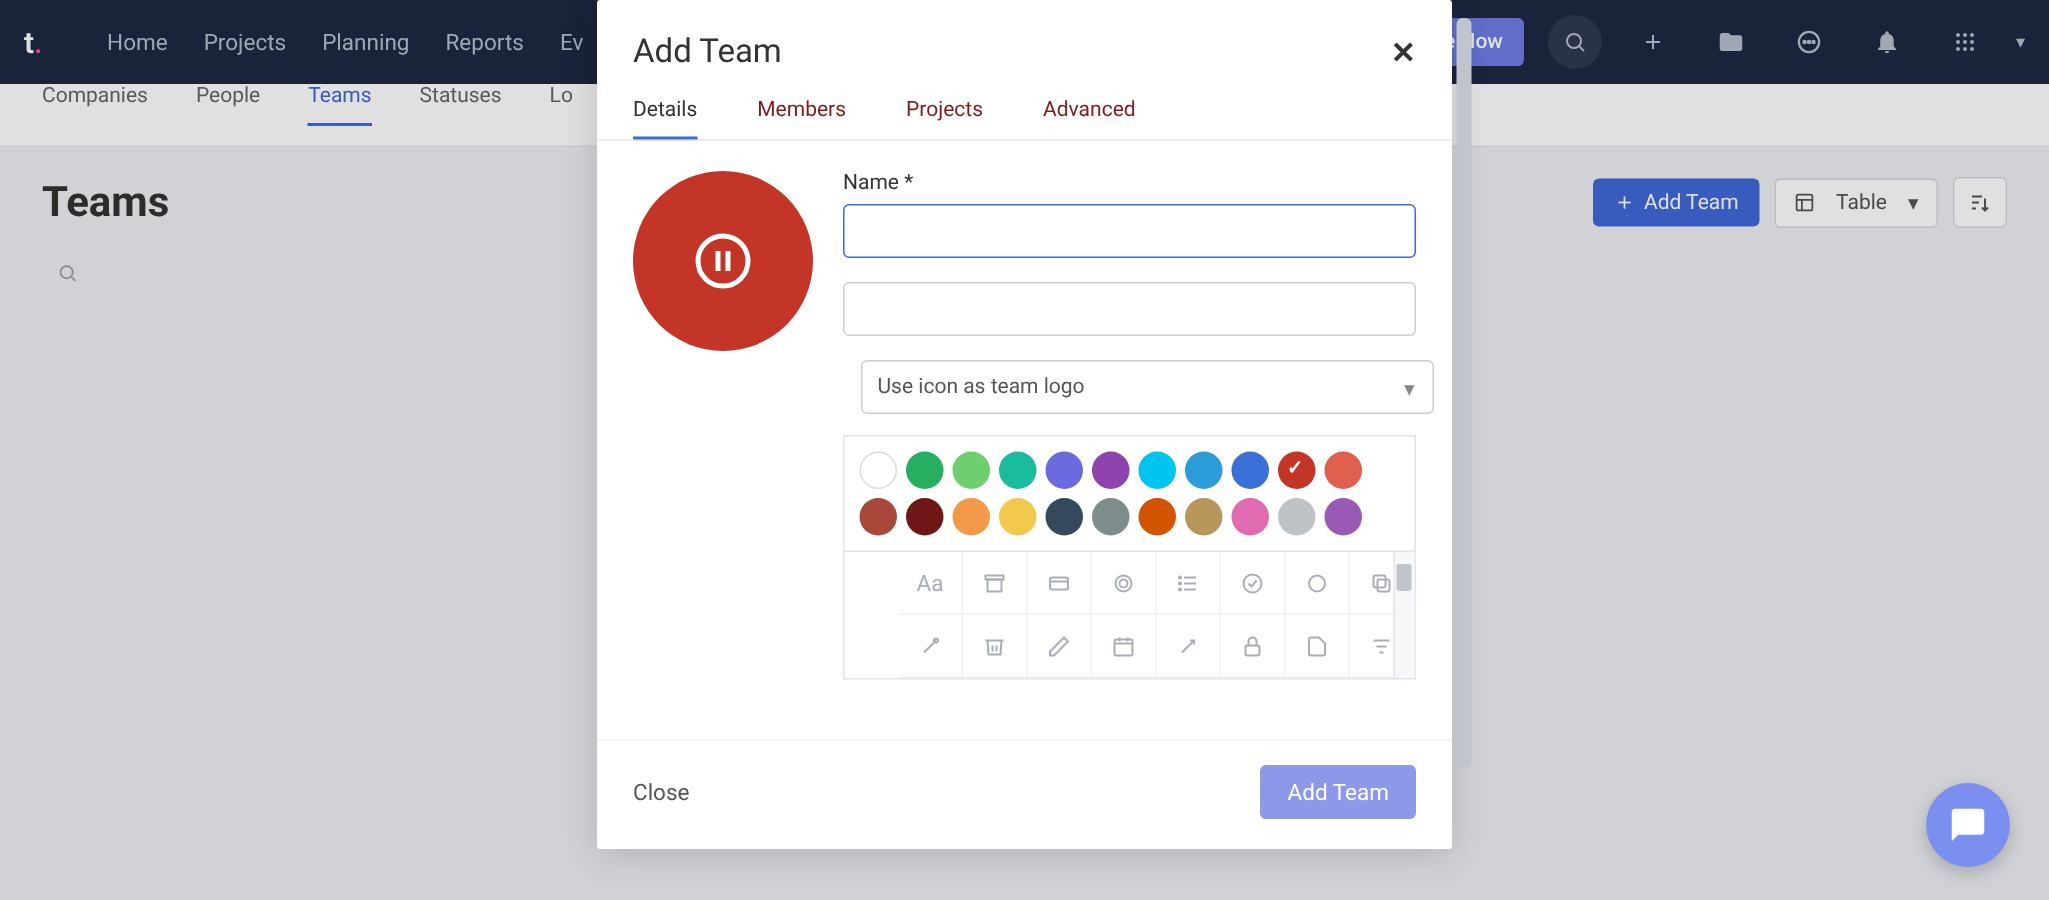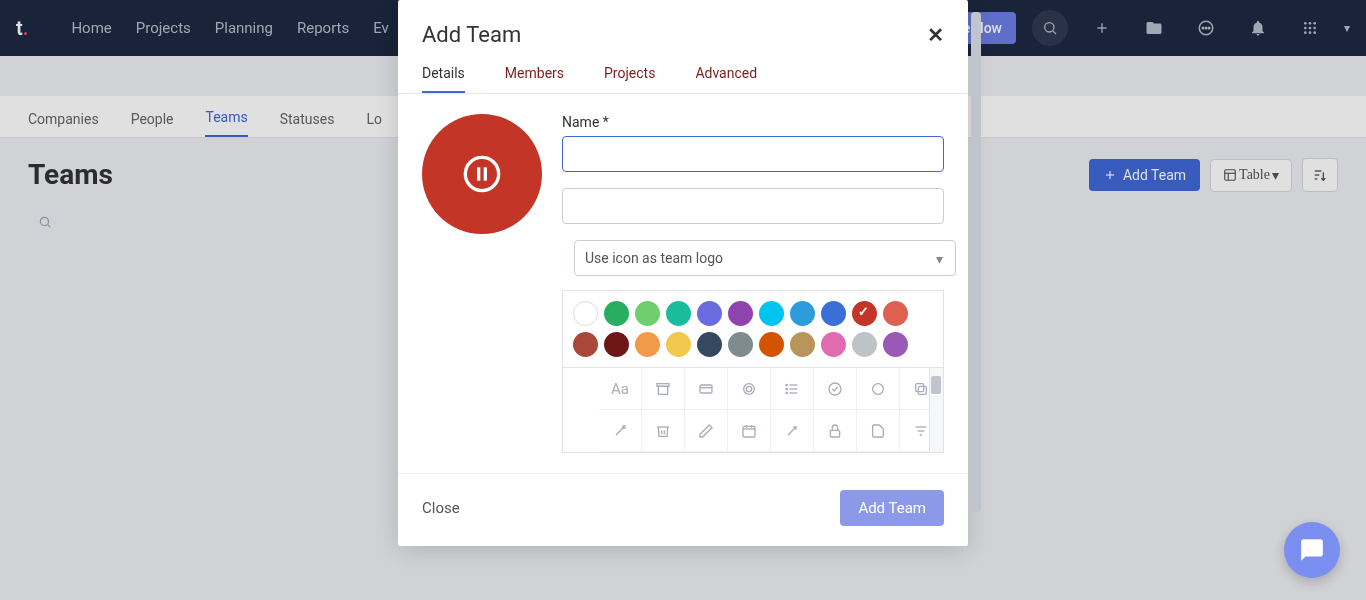--- a/index.html
+++ b/index.html
@@ -12,35 +12,35 @@
 .topnav { display: flex; gap: 24px; margin-left: 19px; }
 .topnav-item { font-size: 15px; cursor: pointer; }
 .topbar-right { margin-left: auto; display: flex; align-items: center; gap: 16px; }
 .upgrade-btn { background: #6b7ee5; color: #fff; padding: 8px 14px; border-radius: 4px; font-size: 14px; font-weight: 500; }
 .green-btn { background: #3fbb7d; width: 180px; height: 36px; border-radius: 4px; }
 .icon-btn { width: 36px; height: 36px; border-radius: 50%; display: flex; align-items: center; justify-content: center; color: #b8bfcc; cursor: pointer; }
 .icon-btn.search-bg { background: #2f3a52; }
 .chevron-down { color: #b8bfcc; font-size: 12px; }
 
 
-.subnav { background: #fff; height: 42px; display: flex; align-items: flex-end; padding: 0 28px; gap: 32px; border-bottom: 1px solid #e5e8ee; margin-top: 40px; }
+.subnav { background: #fff; height: 42px; display: flex; align-items: flex-start; padding: 0 28px; gap: 32px; border-bottom: 1px solid #e5e8ee; }
 .subnav-item { font-size: 14px; color: #666; padding-bottom: 10px; }
 .subnav-item.active { color: #4069d8; border-bottom: 2px solid #4069d8; }
 
 
 .main { padding: 20px 28px; position: relative; }
 .page-title { font-size: 28px; color: #333; margin-bottom: 16px; }
 .search-wrap { margin-top: 10px; }
 .search-input { width: 215px; padding: 7px 10px 7px 32px; border: 1px solid #d5d9e0; border-radius: 4px; background: #f6f7f9; font-size: 14px; color: #888; }
 .search-wrap { position: relative; }
 .search-wrap .sicon { position: absolute; left: 10px; top: 8px; color: #9aa0aa; }
 
 .right-actions { position: absolute; top: 20px; right: 28px; display: flex; gap: 10px; align-items: center; }
 .add-team-btn { background: #4069d8; color: #fff; padding: 8px 14px; border-radius: 4px; font-size: 14px; display: flex; align-items: center; gap: 6px; cursor: pointer; }
-.view-btn { background: #fff; border: 1px solid #d5d9e0; color: #555; padding: 7px 12px; border-radius: 4px; font-size: 14px; display: flex; align-items: center; gap: 2px; cursor: pointer; font-family: Liberation Serif, serif; }
+.view-btn { background: #fff; border: 1px solid #d5d9e0; color: #555; padding: 7px 12px; border-radius: 4px; font-size: 14px; display: flex; align-items: center; gap: 14px; cursor: pointer; }
 .sort-btn { background: #fff; border: 1px solid #d5d9e0; color: #555; width: 36px; height: 34px; border-radius: 4px; display: flex; align-items: center; justify-content: center; cursor: pointer; }
 
 
 .overlay { position: absolute; inset: 0; background: rgba(0,0,0,0.12); }
 .modal { position: absolute; top: 0; left: 50%; transform: translateX(-50%); width: 570px; background: #fff; border-radius: 2px; box-shadow: 0 4px 24px rgba(0,0,0,0.15); display: flex; flex-direction: column; max-height: 600px; }
 .modal-header { padding: 22px 24px 18px; display: flex; align-items: center; justify-content: space-between; }
 .modal-title { font-size: 22px; color: #333; font-weight: 400; }
 .modal-close { font-size: 20px; color: #333; cursor: pointer; font-weight: bold; }
 .modal-tabs { display: flex; gap: 40px; padding: 0 24px; border-bottom: 1px solid #e5e8ee; }
 .modal-tab { font-size: 14px; color: #7f1d1d; padding-bottom: 10px; cursor: pointer; }
@@ -56,21 +56,21 @@
 .form-select::after { content: "▾"; position: absolute; right: 12px; top: 10px; color: #888; }
 .color-row { display: flex; flex-wrap: wrap; gap: 6px; padding: 10px; border: 1px solid #e0e3ea; border-bottom: none; }
 .color-swatch { width: 25px; height: 25px; border-radius: 50%; cursor: pointer; position: relative; }
 .color-swatch.white { border: 1px solid #ddd; }
 .color-swatch.selected::after { content: "✓"; color: #fff; position: absolute; left: 6px; top: 3px; font-size: 13px; font-weight: bold; }
 .icon-grid { border: 1px solid #e0e3ea; display: grid; grid-template-columns: repeat(8, 1fr); position: relative; padding-left: 36px; }
 .icon-cell { height: 42px; display: flex; align-items: center; justify-content: center; color: #a8adb7; border-right: 1px solid #f0f1f4; border-bottom: 1px solid #f0f1f4; cursor: pointer; font-size: 15px; }
 .icon-grid-scroll { position: absolute; right: 0; top: 0; bottom: 0; width: 14px; background: #f6f7f9; border-left: 1px solid #e0e3ea; }
 .icon-grid-scroll-thumb { position: absolute; top: 8px; right: 2px; width: 10px; height: 18px; background: #c0c4cc; border-radius: 2px; }
 
-.modal-footer { padding: 16px 24px 20px; display: flex; align-items: center; justify-content: space-between; border-top: 1px solid #f0f1f4; }
+.modal-footer { padding: 16px 24px 20px; display: flex; align-items: center; justify-content: space-between; border-top: 1px solid #f0f1f4; margin-top: 20px; }
 .close-link { color: #555; font-size: 15px; cursor: pointer; }
 .submit-btn { background: #8c99e8; color: #fff; padding: 9px 18px; border-radius: 4px; font-size: 15px; cursor: pointer; }
 
 
 .modal-track { position: absolute; right: -15px; top: 12px; bottom: 12px; width: 12px; }
 .modal-thumb { width: 10px; height: 500px; background: #c0c4cc; border-radius: 4px; position: absolute; top: 0; }
 
 
 .chat-fab { position: absolute; bottom: 22px; right: 26px; width: 56px; height: 56px; border-radius: 50%; background: #7b8ff0; display: flex; align-items: center; justify-content: center; cursor: pointer; box-shadow: 0 4px 12px rgba(0,0,0,0.2); }
 .chat-fab svg { width: 26px; height: 26px; fill: #fff; }

